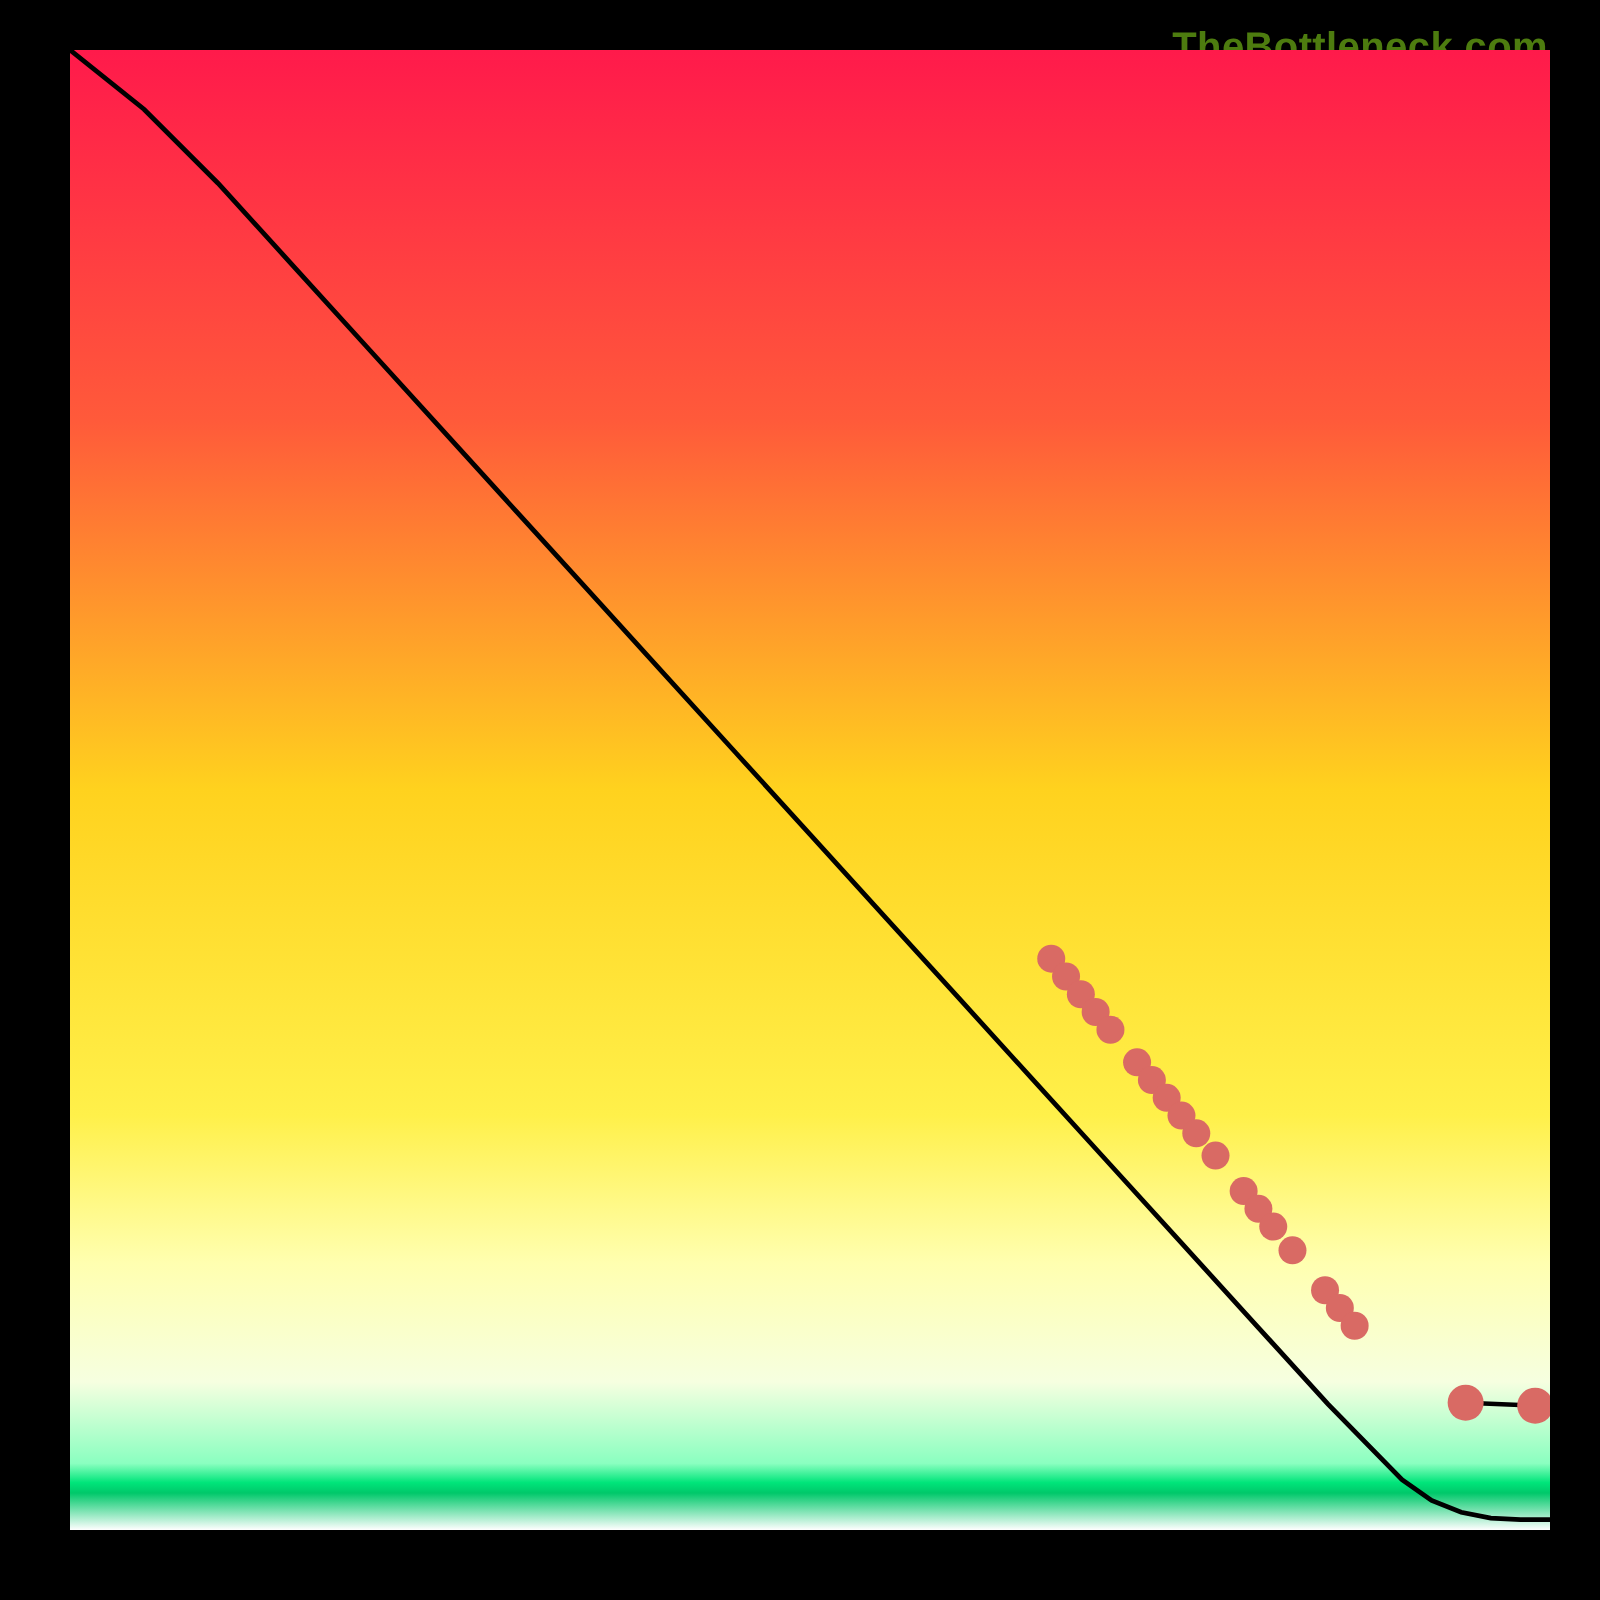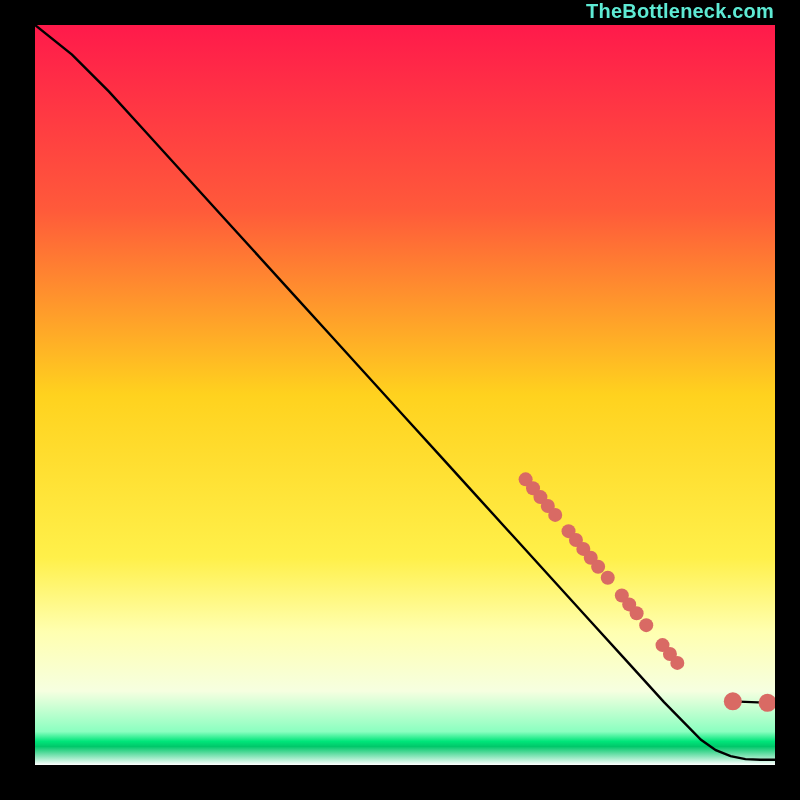--- a/index.html
+++ b/index.html
@@ -20,25 +20,25 @@
   .plot {
     position: absolute;
     left: 35px;
     top: 25px;
     width: 740px;
     height: 740px;
     overflow: hidden;
   }
   .attribution {
     position: absolute;
-    top: 0;
+    top: 13px;
     right: 26px;
     font-size: 20px;
     font-weight: 600;
-    color: #5eead4;
+    color: #4d7c0f;
     letter-spacing: 0.2px;
   }
 </style>
 </head>
 <body>
 
 <div class="frame">
   <div class="attribution">TheBottleneck.com</div>
   <div class="plot">
     <svg id="chart-svg" width="740" height="740" viewBox="0 0 740 740" preserveAspectRatio="none">

